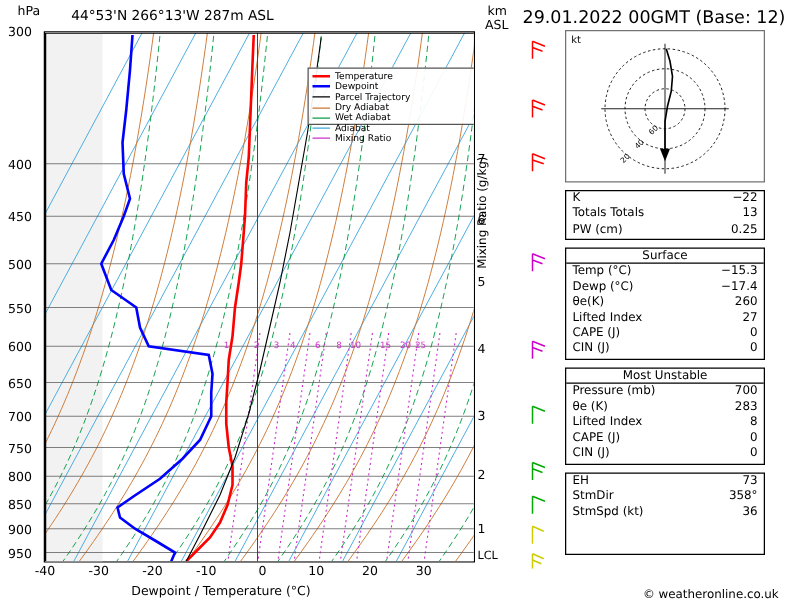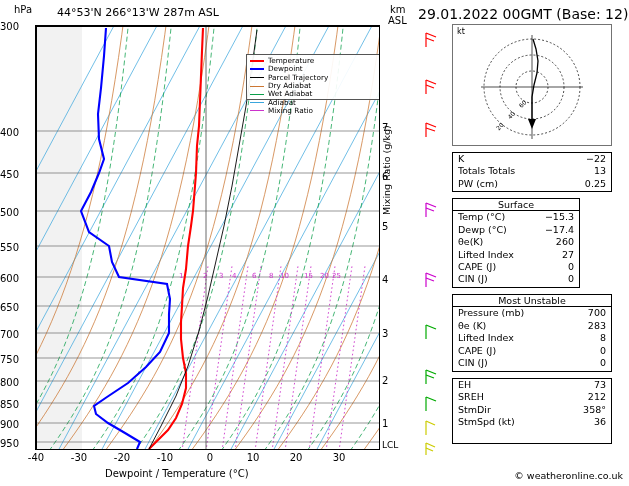--- a/index.html
+++ b/index.html
@@ -23,21 +23,21 @@
   .hdr-date { position:absolute; left:418px; top:6px; font-size:14px; }
 
   
   .plot {
     position:absolute; left:35px; top:25px; width:345px; height:425px;
     border:1px solid #000; background:#ffffff; overflow:hidden;
   }
   .plot svg { display:block; }
 
   
-  .ylab { position:absolute; left:0px; width:32px; text-align:left; font-size:10px; }
+  .ylab { position:absolute; left:0px; width:32px; text-align:center; font-size:10px; }
   .xlab { position:absolute; top:452px; font-size:10px; text-align:center; width:40px; }
   .xaxis-title { position:absolute; left:105px; top:468px; font-size:10px; }
 
   
   .kmlab { position:absolute; left:382px; font-size:10px; }
   .lcl-lab { position:absolute; left:382px; font-size:9px; }
 
   
   .mixlab {
     position:absolute; left:381px; top:215px;
@@ -335,21 +335,21 @@
     <div class="trow">
       <span class="k">Totals Totals</span>
       <span class="v">13</span>
     </div>
     <div class="trow">
       <span class="k">PW (cm)</span>
       <span class="v">0.25</span>
     </div>
   </div>
 
-  <div class="tbl" style="top:198px; width:128px; height:90px">
+  <div class="tbl" style="top:198px; width:160px; height:90px">
     <div class="thead">Surface</div>
     <div class="trow">
       <span class="k">Temp (°C)</span>
       <span class="v">−15.3</span>
     </div>
     <div class="trow">
       <span class="k">Dewp (°C)</span>
       <span class="v">−17.4</span>
     </div>
     <div class="trow">
@@ -393,24 +393,20 @@
       <span class="v">0</span>
     </div>
   </div>
 
   <div class="tbl" style="top:378px; width:160px; height:66px">
     <div class="trow">
       <span class="k">EH</span>
       <span class="v">73</span>
     </div>
     <div class="trow">
-      <span class="k">SREH</span>
-      <span class="v">212</span>
-    </div>
-    <div class="trow">
       <span class="k">StmDir</span>
       <span class="v">358°</span>
     </div>
     <div class="trow">
       <span class="k">StmSpd (kt)</span>
       <span class="v">36</span>
     </div>
   </div>
 
   <div class="footer">© weatheronline.co.uk</div>

